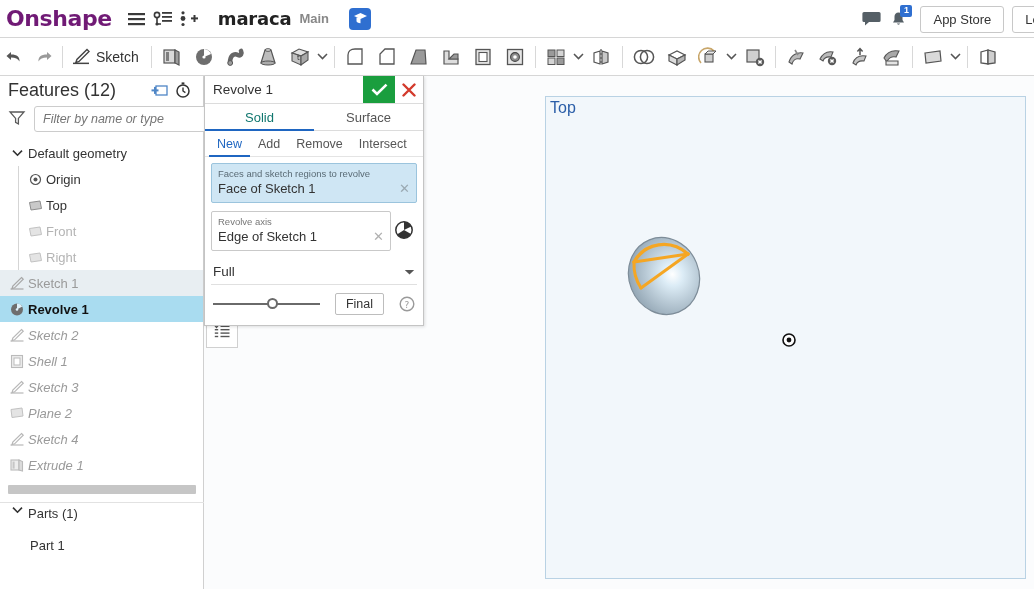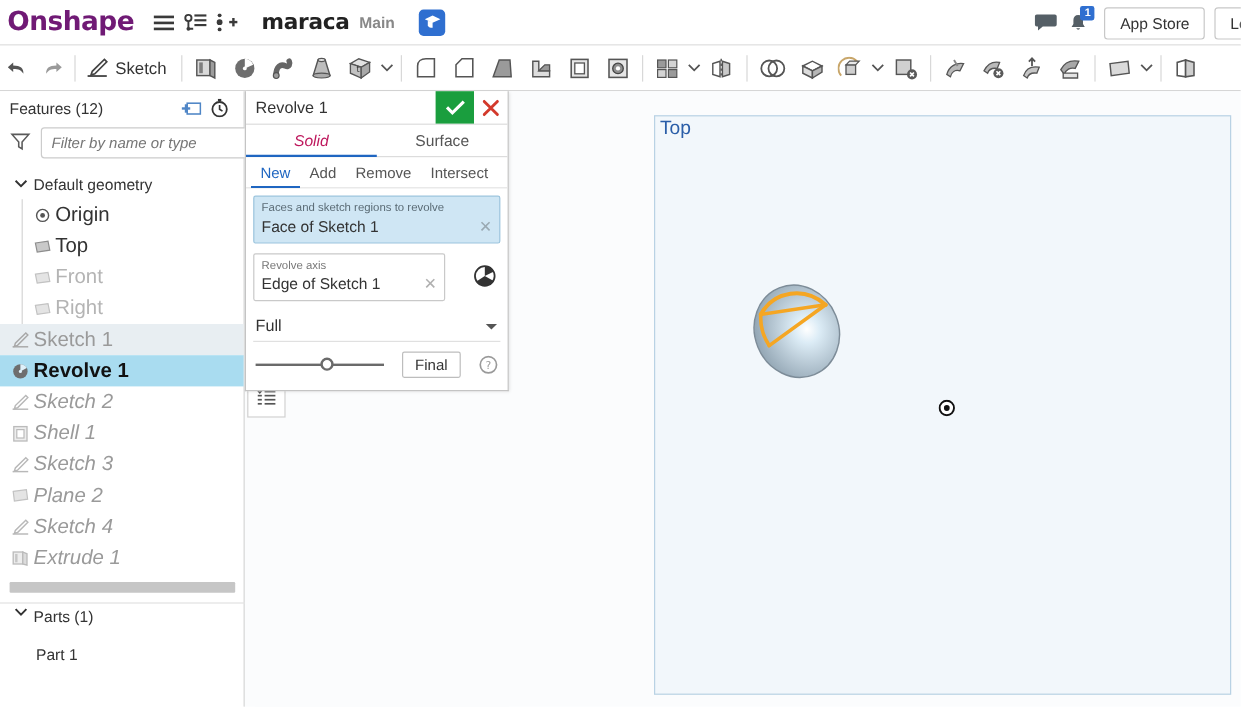--- a/index.html
+++ b/index.html
@@ -66,34 +66,34 @@
   .tb-sep { width: 1px; height: 22px; background: #d8d8d8; margin: 0 4px; }
   .chev { width: 14px; cursor: pointer; display:flex; align-items:center; justify-content:center; }
 
   
   .left-panel {
     position: absolute; top: 76px; left: 0; width: 204px; height: 513px;
     background: #fff; border-right: 1px solid #d0d0d0;
   }
   .feat-head {
     height: 28px; display: flex; align-items: center;
-    padding: 0 8px; font-size: 13px; color: #333;
+    padding: 0 8px; font-size: 18px; color: #333;
   }
   .feat-head .title { flex: 1; }
   .feat-head .hi { width: 24px; display:flex; align-items:center; justify-content:center; cursor:pointer; }
   .filter-row { display: flex; align-items: center; padding: 2px 8px 8px 8px; gap: 8px; }
   .filter-input {
     flex: 1; height: 26px; border: 1px solid #ccc; border-radius: 3px;
     padding: 0 8px; font-size: 12.5px; font-style: italic; color: #9a9a9a;
     background: #fff; outline: none; font-family: "Liberation Sans", sans-serif;
   }
   .tree { position: relative; }
   .tree-row {
     height: 26px; display: flex; align-items: center; padding-left: 8px;
-    font-size: 17px; color: #333; cursor: pointer; white-space: nowrap;
+    font-size: 13px; color: #333; cursor: pointer; white-space: nowrap;
   }
   .tree-row .ticon { width: 22px; display: flex; align-items: center; justify-content: center; flex: 0 0 22px; }
   .tree-row.group { font-size: 13px; color: #333; }
   .tree-row.child { padding-left: 24px; }
   .tree-row.lvl1 { padding-left: 6px; }
   .tree-row.dim { color: #b4b4b4; }
   .tree-row.rolled { color: #9a9a9a; font-style: italic; }
   .tree-row.sel-light { background: #e8eef2; color: #9a9a9a; }
   .tree-row.sel-active { background: #a9dcf0; color: #111; font-weight: bold; }
   .tree-guide {
@@ -126,41 +126,41 @@
   .dlg-cancel {
     width: 28px; height: 27px; color: #d33a2c; display: flex;
     align-items: center; justify-content: center; cursor: pointer;
     font-size: 17px; font-weight: bold;
   }
   .dlg-tabs { display: flex; height: 27px; border-bottom: 1px solid #dcdcdc; }
   .dlg-tab {
     flex: 1; display: flex; align-items: center; justify-content: center;
     font-size: 13px; color: #555; cursor: pointer; height: 27px;
   }
-  .dlg-tab.active { color: #be185d; box-shadow: inset 0 -2px 0 #1f66c1; font-style: italic; }
+  .dlg-tab.active { color: #0f766e; box-shadow: inset 0 -2px 0 #1f66c1; }
   .dlg-subtabs { display: flex; height: 26px; border-bottom: 1px solid #e4e4e4; padding: 0 4px; }
   .dlg-subtab {
     padding: 0 8px; display: flex; align-items: center; font-size: 12.5px;
     color: #555; cursor: pointer; height: 26px;
   }
   .dlg-subtab.active { color: #1f66c1; box-shadow: inset 0 -2px 0 #1f66c1; }
   .dlg-body { padding: 6px; }
   .qfield {
     border: 1px solid #9bc4dd; border-radius: 2px; background: #cfe6f4;
     padding: 4px 6px 6px 6px; margin-bottom: 8px; position: relative;
   }
   .qfield.plain { background: #fff; border: 1px solid #c9c9c9; }
   .qlabel { font-size: 9.5px; color: #5a6b75; line-height: 12px; }
   .qfield.plain .qlabel { color: #777; }
   .qvalue { font-size: 13px; color: #333; padding-right: 16px; padding-top: 1px; }
   .qclear {
     position: absolute; right: 6px; bottom: 6px; font-size: 13px; color: #9aa9b2; cursor: pointer;
   }
   .qfield.plain .qclear { color: #b0b0b0; }
-  .axis-row { display: flex; align-items: flex-start; gap: 20px; margin-bottom: 8px; }
+  .axis-row { display: flex; align-items: flex-start; gap: 0; margin-bottom: 8px; }
   .axis-row .qfield { flex: 1; margin-bottom: 0; }
   .flip-btn { width: 26px; height: 30px; display: flex; align-items: center;
               justify-content: center; cursor: pointer; margin-top: 4px; }
   .select-row {
     height: 26px; display: flex; align-items: center; border-bottom: 1px solid #e0e0e0;
     margin-bottom: 8px; cursor: pointer; padding: 0 2px;
   }
   .select-row .sv { flex: 1; font-size: 13.5px; color: #333; }
   .bottom-row { display: flex; align-items: center; gap: 15px; padding: 0 2px 4px 2px; }
   .slider { flex: 1; position: relative; height: 16px; cursor: pointer; }

